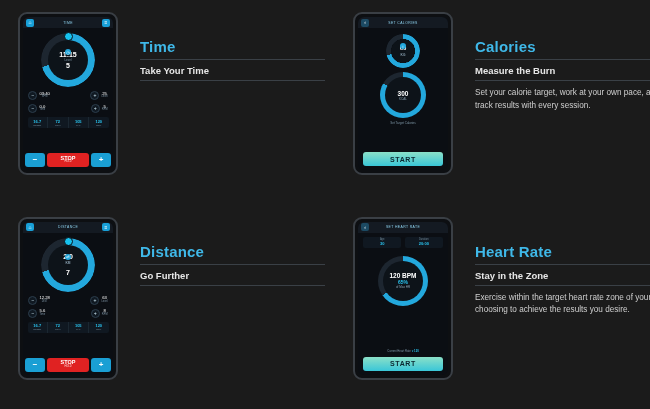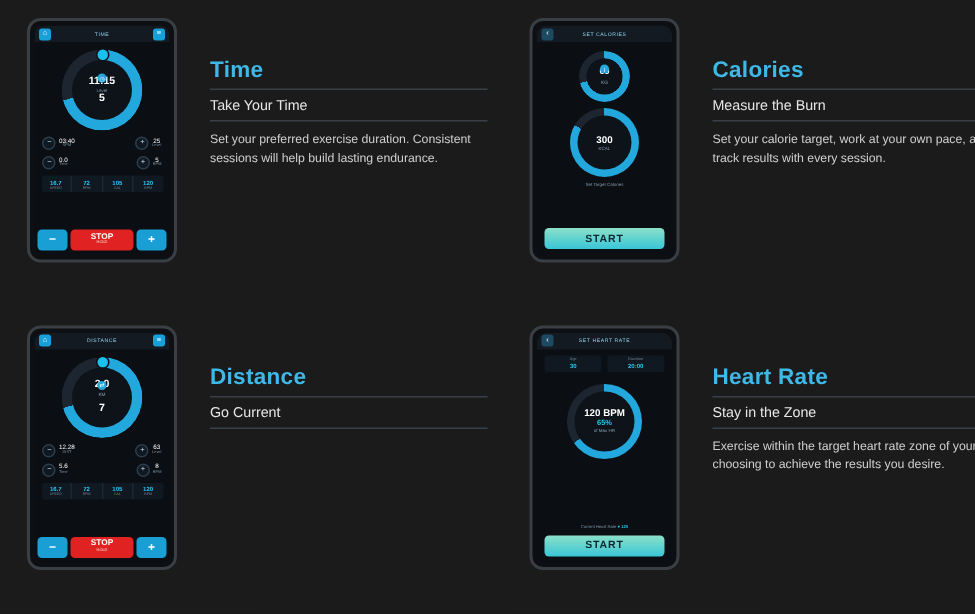--- a/index.html
+++ b/index.html
@@ -225,20 +225,21 @@
     margin:0 0 4px 0;
     letter-spacing:.2px;
   }
   .rule{
     height:1px;background:#3a4046;margin:4px 0 5px 0;
   }
   .sub{
     font-size:9.5px;
     color:#e6e6e6;
     margin:0 0 4px 0;
+    font-weight:bold;
   }
   .desc{
     font-size:8.2px;
     line-height:1.55;
     color:#cfcfcf;
     margin:6px 0 0 0;
   }
 </style>
 </head>
 <body>
@@ -328,21 +329,20 @@
           </div>
         </div>
       </div>
     </div>
 
     <div class="textcol">
       <h2 class="ttl">Time</h2>
       <div class="rule"></div>
       <p class="sub">Take Your Time</p>
       <div class="rule"></div>
-      <p class="desc">Set your preferred exercise duration. Consistent sessions will help build lasting endurance.</p>
     </div>
   </div>
 
   <div class="cell">
     <div class="phone">
       <div class="screen">
         <div class="topbar">
           <div class="sqbtn dark">‹</div>
           <div class="title">SET CALORIES</div>
           <div style="width:8px"></div>
@@ -460,21 +460,21 @@
             </div>
             <div class="act">+</div>
           </div>
         </div>
       </div>
     </div>
 
     <div class="textcol">
       <h2 class="ttl">Distance</h2>
       <div class="rule"></div>
-      <p class="sub">Go Current</p>
+      <p class="sub">Go Further</p>
       <div class="rule"></div>
     </div>
   </div>
 
   <div class="cell">
     <div class="phone">
       <div class="screen">
         <div class="topbar">
           <div class="sqbtn dark">‹</div>
           <div class="title">SET HEART RATE</div>

